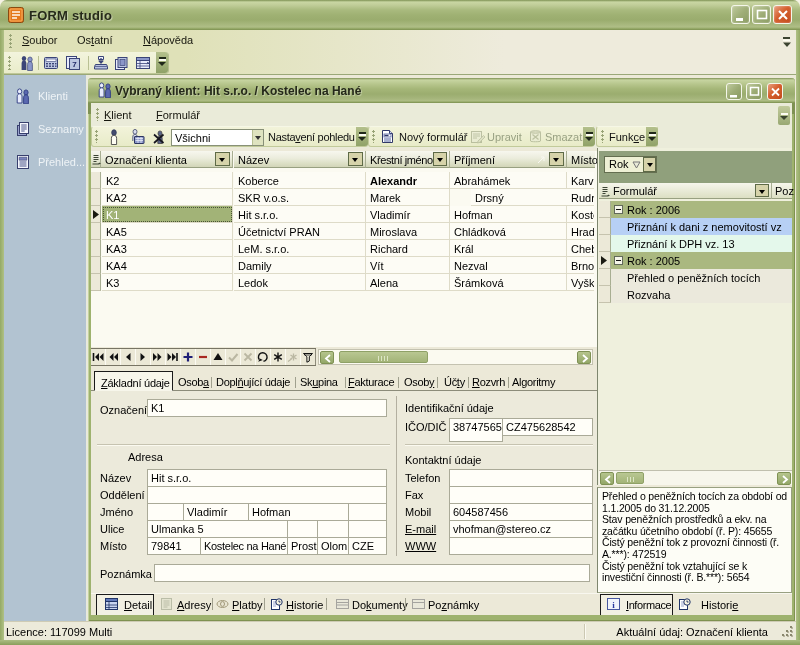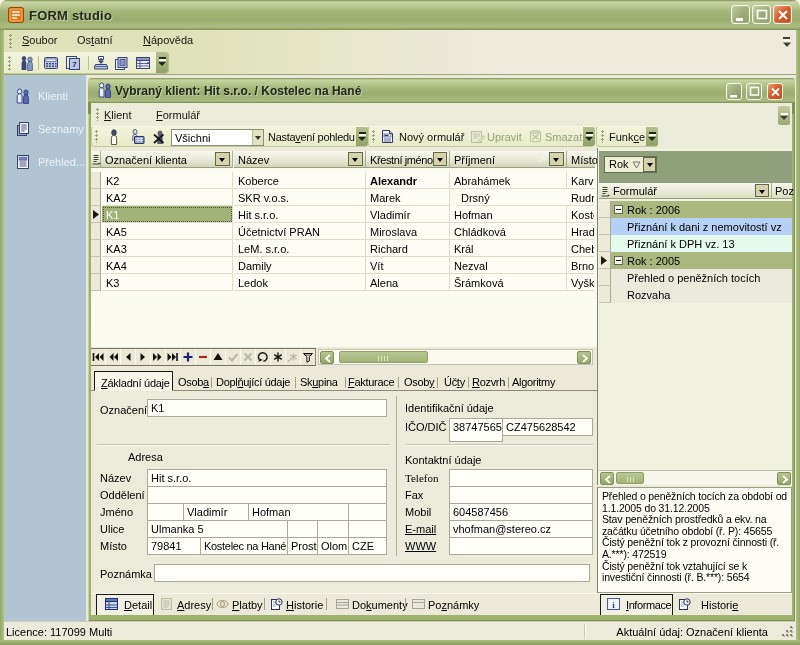--- a/index.html
+++ b/index.html
@@ -281,21 +281,21 @@
         </div>
         <div class="band" style="left:277px;width:226px;">
           <div class="grip" style="left:3px;top:3px;height:13px;"></div>
           <svg class="ticon" style="left:12px;top:2px;width:13px;height:15px;" viewBox="0 0 13 15">
               <path d="M1.5 1.5h7l3 3v9h-10z" fill="#fff" stroke="#303868"></path>
               <path d="M8.5 1.5v3h3" fill="#d8dcf0" stroke="#303868"></path>
               <rect x="3" y="5" width="7" height="3" fill="#fff" stroke="#5060a0" stroke-width="0.8"></rect>
               <rect x="3.5" y="5.8" width="4" height="1.4" fill="#303868"></rect>
               <path d="M3 10h7M3 12h7" stroke="#5060a0" stroke-width="1"></path>
             </svg>
-          <div class="itxt" style="left:30px;">Nový ormulář</div>
+          <div class="itxt" style="left:30px;">Nový formulář</div>
           <svg class="ticon" style="left:101px;top:2px;" viewBox="0 0 16 16" opacity="0.5">
               <rect x="1.5" y="2.5" width="10" height="11" fill="#e8ead6" stroke="#8b9372"></rect>
               <path d="M3 5h7M3 7h7M3 9h4" stroke="#8b9372" stroke-width="0.9"></path>
               <path d="M8 12l5.5-5.5 1.5 1.5L9.5 13.5 7.5 14z" fill="#d2d6ba" stroke="#8b9372" stroke-width="0.8"></path>
             </svg>
           <div class="itxt" style="left:118px;color:#99a183;">Upravit</div>
           <svg class="ticon" style="left:159px;top:2px;width:15px;height:16px;" viewBox="0 0 15 16" opacity="0.5">
               <path d="M2.5 3c0-1 10-1 10 0v9c0 1-10 1-10 0z" fill="#e8ead6" stroke="#8b9372"></path>
               <ellipse cx="7.5" cy="3" rx="5" ry="1.2" fill="#d2d6ba" stroke="#8b9372"></ellipse>
               <path d="M4.5 5.5l6 5M10.5 5.5l-6 5" stroke="#8b9372" stroke-width="1.2"></path>
@@ -351,21 +351,21 @@
             <div class="gcell" style="left:143px;width:132px;">Koberce</div>
             <div class="gcell" style="left:275px;width:84px;font-weight:bold;">Alexandr</div>
             <div class="gcell" style="left:359px;width:117px;">Abrahámek</div>
             <div class="gcell" style="left:476px;width:27px;border-right:none;">Karviná</div>
         </div>
         <div class="grow" style="top:38px;">
           <div class="gmark"></div>
           <div class="gcell" style="left:11px;width:131px;">KA2</div>
             <div class="gcell" style="left:143px;width:132px;">SKR v.o.s.</div>
             <div class="gcell" style="left:275px;width:84px;">Marek</div>
-            <div class="gcell" style="left:366px;width:117px;">Drsný</div>
+            <div class="gcell" style="left:380px;width:117px;">Drsný</div>
             <div class="gcell" style="left:476px;width:27px;border-right:none;">Rudník</div>
         </div>
         <div class="grow" style="top:55px;">
           <div class="gmark">
               <svg width="10" height="17">
                 <path d="M2 4l6 4.5-6 4.5z" fill="#1a1a12"></path>
               </svg>
             </div>
           <div class="gcell" style="left:11px;width:131px;background:#a2b377;color:#fff;outline:1px dotted #4a5436;outline-offset:-2px;">K1</div>
             <div class="gcell" style="left:143px;width:132px;">Hit s.r.o.</div>
@@ -630,21 +630,21 @@
         <div style="position:absolute;left:305px;top:5px;width:1px;height:160px;background:#b3afa0;"></div>
         <div class="flabel" style="left:314px;top:11px;">Identifikační údaje</div>
         <div class="flabel" style="left:314px;top:30px;">IČO/DIČ</div>
         <div class="fbox" style="left:358px;top:27px;width:54px;height:24px;">
             <span>38747565</span>
           </div>
         <div class="fbox" style="left:411px;top:27px;width:91px;height:18px;">
             <span>CZ475628542</span>
           </div>
         <div class="flabel" style="left:314px;top:63px;">Kontaktní údaje</div>
-        <div class="flabel" style="left:314px;top:81px;font-family:Liberation Serif, serif;">Telefon</div>
+        <div class="flabel" style="left:314px;top:81px;">Telefon</div>
         <div class="fbox" style="left:358px;top:78px;width:144px;height:18px;"></div>
         <div class="flabel" style="left:314px;top:98px;">Fax</div>
         <div class="fbox" style="left:358px;top:95px;width:144px;height:18px;"></div>
         <div class="flabel" style="left:314px;top:115px;">Mobil</div>
         <div class="fbox" style="left:358px;top:112px;width:144px;height:18px;">
             <span>604587456</span>
           </div>
         <div class="flabel u" style="left:314px;top:132px;">E-mail</div>
         <div class="fbox" style="left:358px;top:129px;width:144px;height:18px;">
             <span>vhofman@stereo.cz</span>

